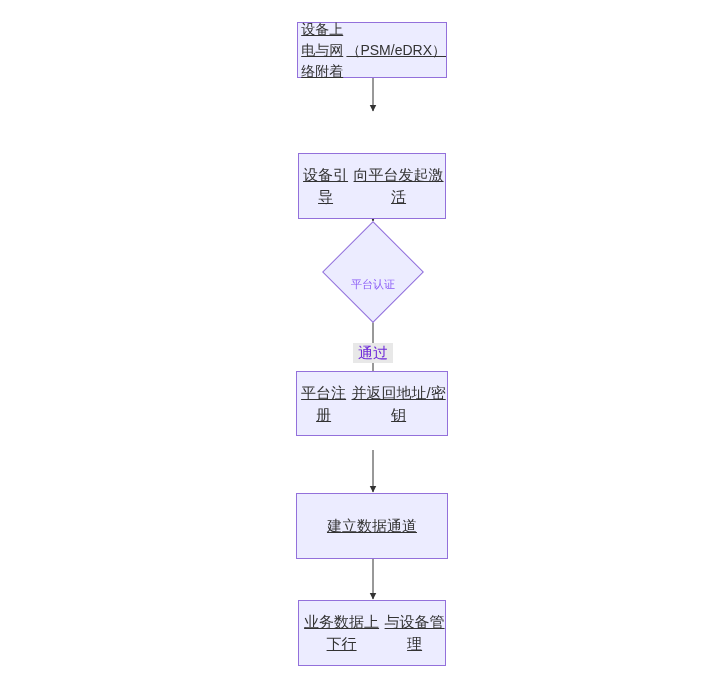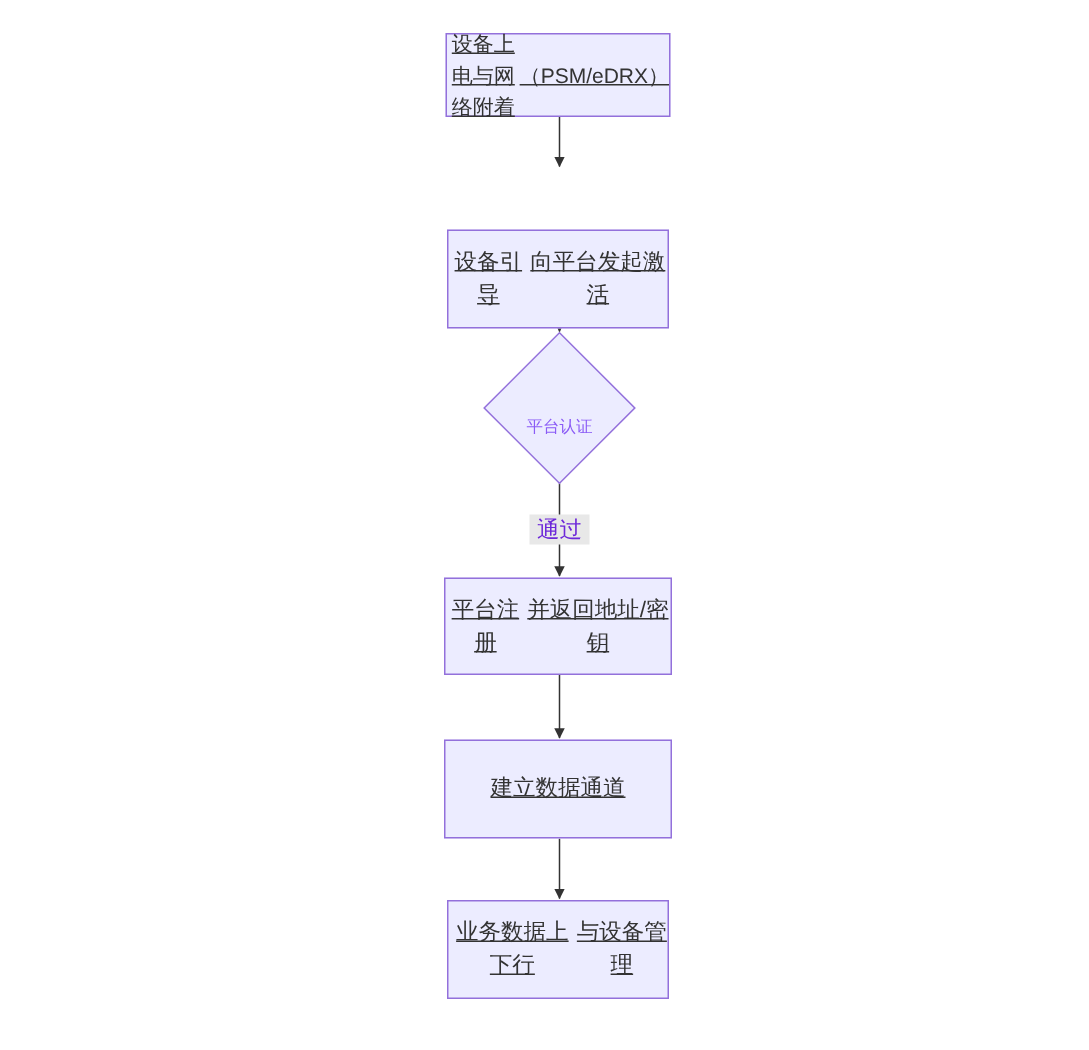--- a/index.html
+++ b/index.html
@@ -75,21 +75,21 @@
     background: #e8e8e8;
     display: flex;
     align-items: center;
     justify-content: center;
     font-size: 15px;
     color: #6d28d9;
   }
   
   #node-power-attach  { left: 297px; top: 22px;  width: 150px; height: 56px; }
   #node-bootstrap     { left: 298px; top: 112px; width: 148px; height: 66px; margin-top: 41px; }
-  #node-register      { left: 296px; top: 385px; width: 152px; height: 65px; }
+  #node-register      { left: 296px; top: 371px; width: 152px; height: 65px; }
   #node-data-channel  { left: 296px; top: 493px; width: 152px; height: 66px; }
   #node-business      { left: 298px; top: 600px; width: 148px; height: 66px; }
 </style>
 </head>
 <body>
 
 <div class="canvas">
 
   <svg class="edges-layer" width="726" height="700" viewBox="0 0 726 700" xmlns="http://www.w3.org/2000/svg">
     <defs>

